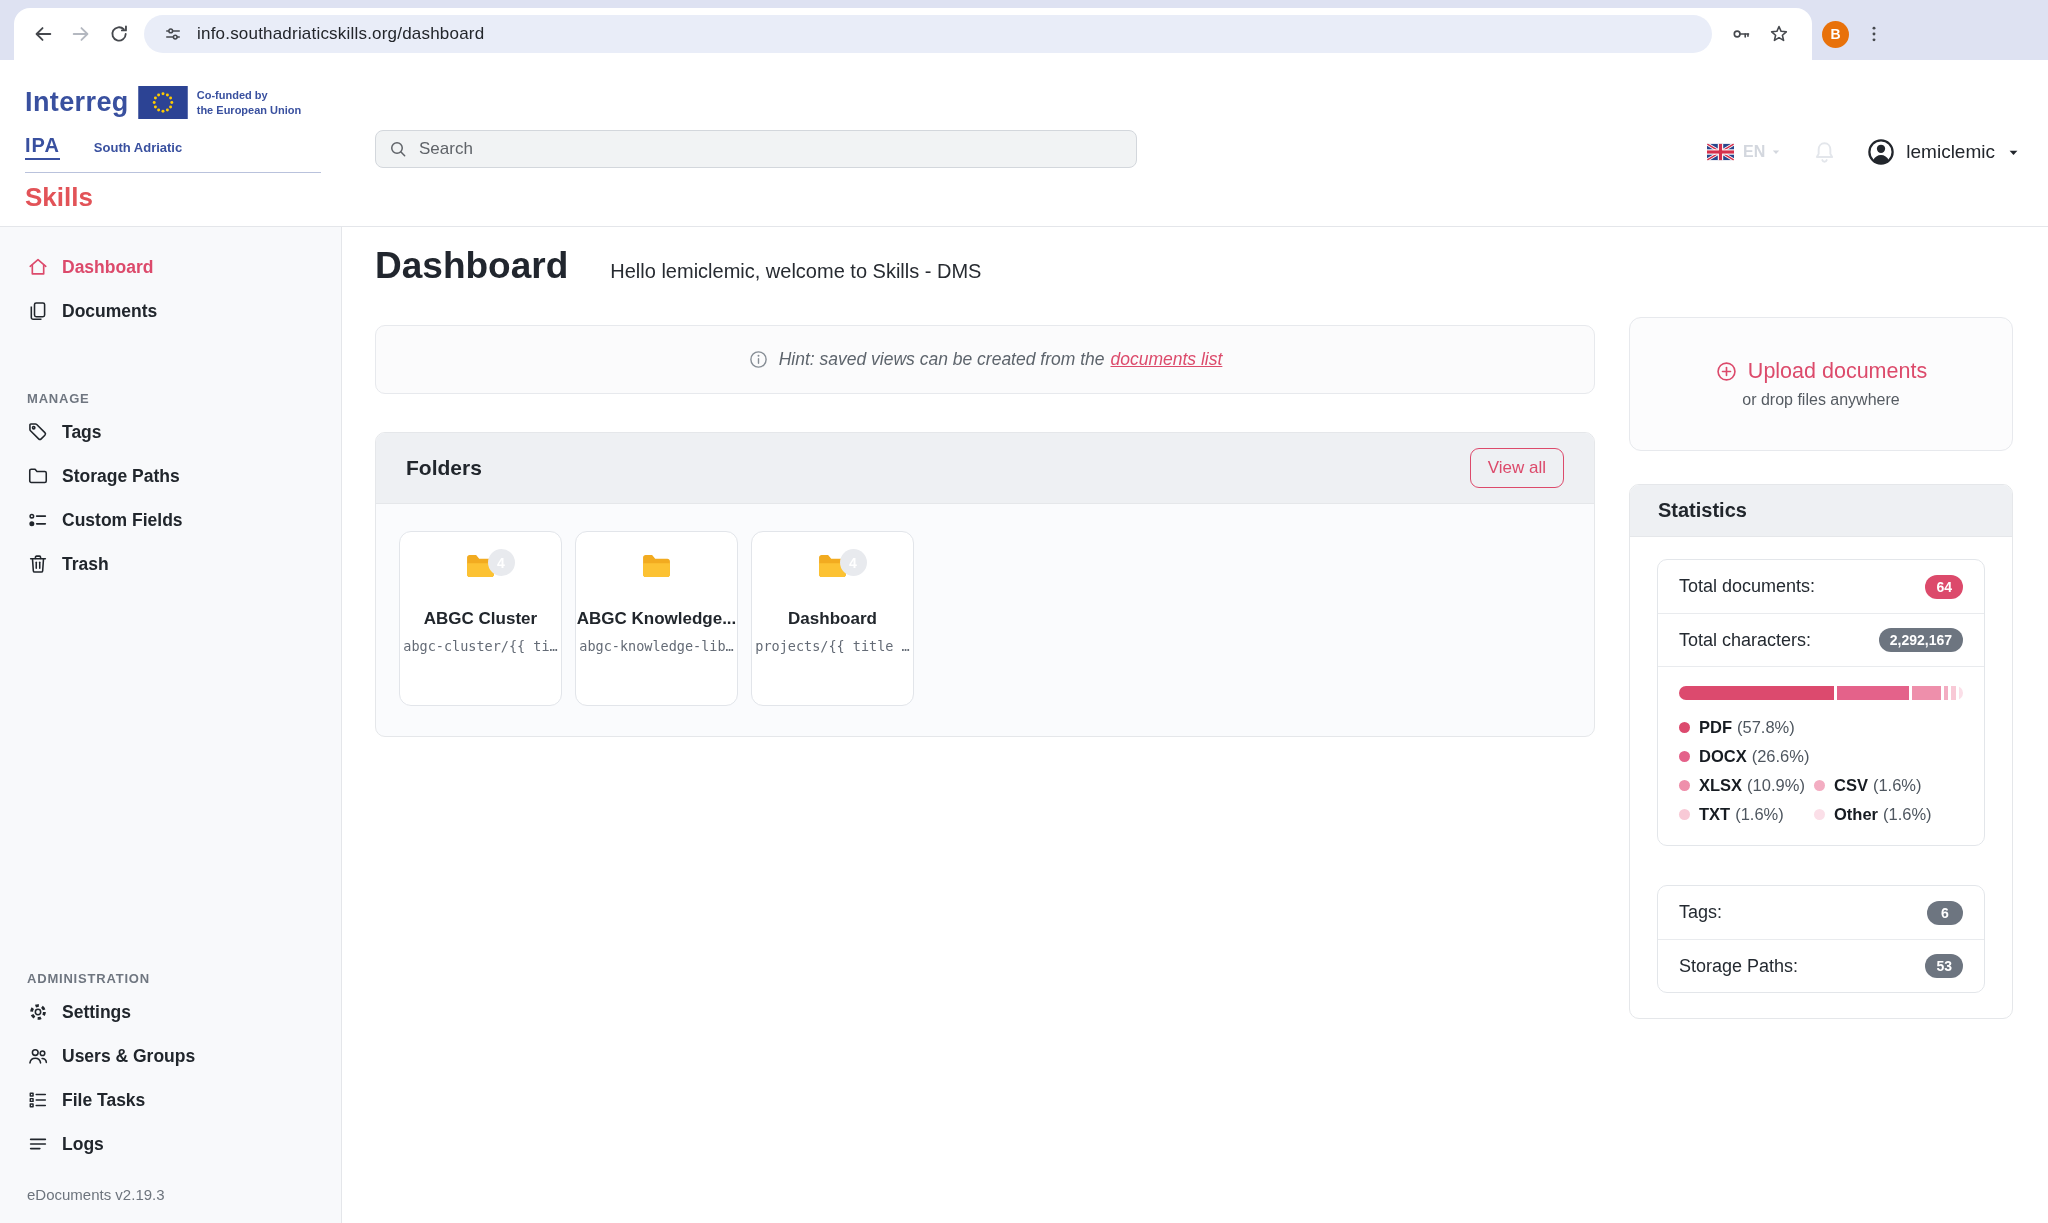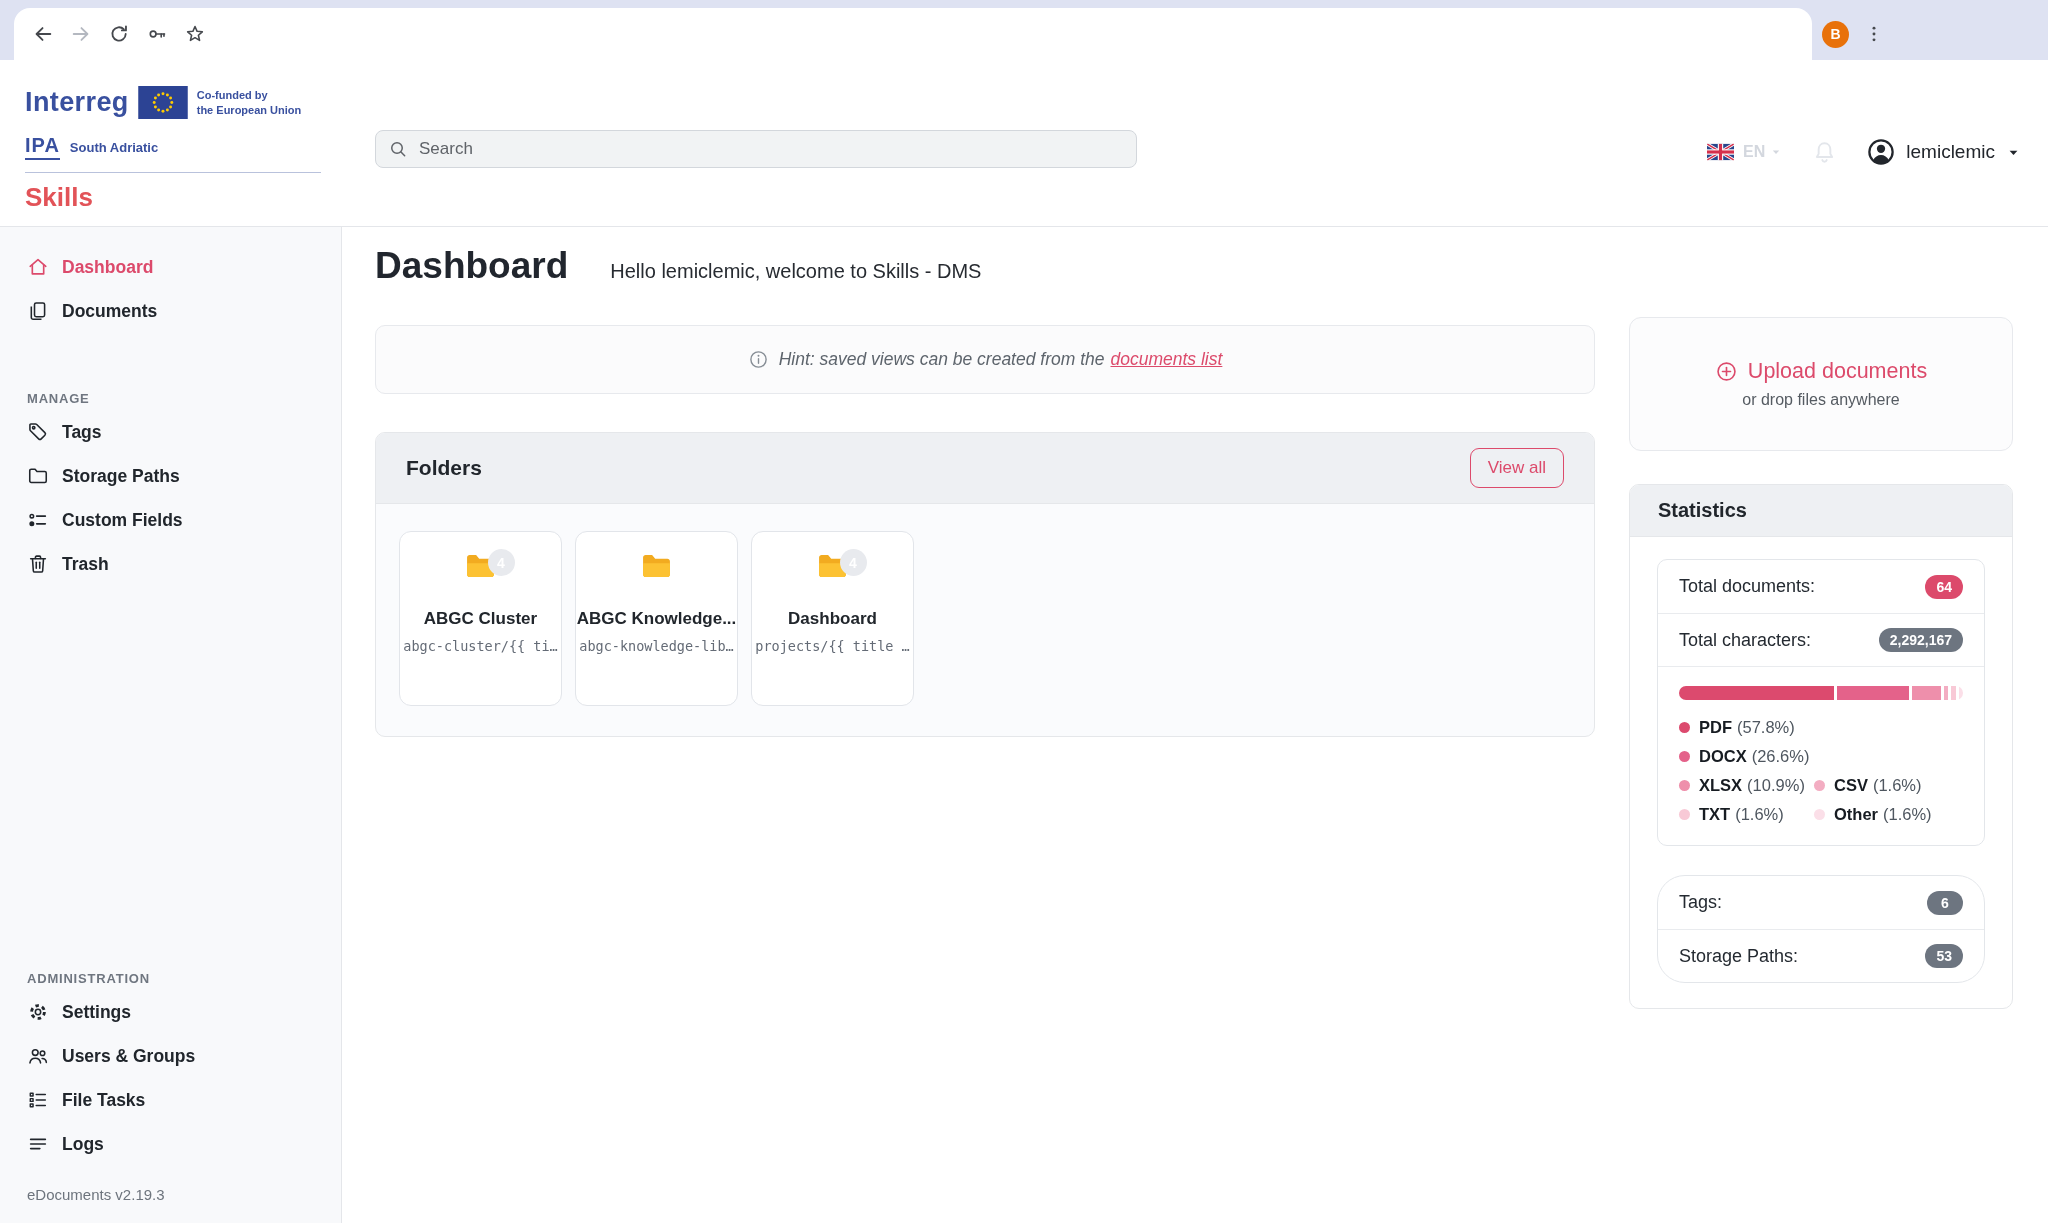--- a/index.html
+++ b/index.html
@@ -26,21 +26,21 @@
 
   
   .app-header { height:167px; background:#fff; border-bottom:1px solid #e4e6ea; position:relative; }
   .logo-block { position:absolute; left:25px; top:26px; width:296px; }
   .logo-row1 { display:flex; align-items:center; gap:9px; }
   .interreg { font-size:27px; font-weight:700; letter-spacing:.4px; }
   .eu-flag svg { width:50px; height:33px; }
   .cofunded { font-size:11px; font-weight:700; line-height:1.3; }
   .logo-row2 { margin-top:15px; display:flex; align-items:baseline; gap:10px; }
   .ipa { font-size:20px; font-weight:800; letter-spacing:1px; border-bottom:2px solid #39509f; padding-bottom:1px; }
-  .region { font-size:13px; font-weight:700; }
+  .region { font-size:13px; font-weight:700;margin-left:24px; }
   .logo-divider { margin-top:12px; height:1px; background:#b9c2dc; }
   .skills { margin-top:9px; font-size:26px; font-weight:800; }
 
   .search-wrap { position:absolute; left:375px; top:70px; width:762px; height:38px; background:#f1f3f4;
                  border:1px solid #d3d7dc; border-radius:8px; display:flex; align-items:center; padding:0 12px; }
   .search-wrap .sicon { color:#5f6368; }
   .search-wrap .sicon svg { width:20px; height:20px; }
   .search-wrap input { flex:1; border:none; outline:none; background:transparent; font-size:17px; margin-left:11px;
                        color:#202124; font-family:inherit; }
   .search-wrap input::placeholder { color:#5f6368; }
@@ -106,21 +106,21 @@
                   display:flex; flex-direction:column; align-items:center; justify-content:center; cursor:pointer; }
   .upload-main { display:flex; align-items:center; gap:10px; color:#dc4a6b; font-size:21.5px; font-weight:500; }
   .upload-main svg { width:23px; height:23px; }
   .upload-sub { margin-top:7px; font-size:16px; color:#555b62; }
 
   .stats-panel { margin-top:33px; border:1px solid #e5e7ea; border-radius:10px; overflow:hidden; background:#fff; }
   .stats-header { height:52px; background:#eef0f3; border-bottom:1px solid #e5e7ea; display:flex; align-items:center;
                   padding:0 28px; font-size:20px; font-weight:700; color:#21262c; }
   .stats-body { padding:22px 27px 25px; }
   .stat-card { border:1px solid #e3e6ea; border-radius:10px; background:#fff; }
-  .stat-card.counts { margin-top:29px;border-radius:28px; }
+  .stat-card.counts { margin-top:39px; }
   .stat-row { display:flex; align-items:center; justify-content:space-between; height:53px; padding:0 21px; }
   .stat-row + .stat-row, .chart-block { border-top:1px solid #e9ebee; }
   .stat-label { font-size:18px; color:#242a31; }
   .pill { min-width:36px; padding:4px 11px; border-radius:13px; color:#fff; font-size:14px; font-weight:700; text-align:center; }
   .chart-block { padding:19px 21px 16px; }
   .filetype-bar { display:flex; gap:3px; height:14px; border-radius:7px; overflow:hidden; }
   .bar-seg { height:100%; }
   .legend { margin-top:13px; }
   .legend-row { display:flex; align-items:center; height:29px; }
   .legend-item { display:flex; align-items:center; font-size:16.5px; color:#4e565f; }
@@ -144,20 +144,31 @@
           <path d="M4 12h14.8"></path>
           <path d="M12.5 5.5 19 12l-6.5 6.5"></path>
         </svg>
       </span>
     <span class="cicon">
         <svg viewBox="0 0 24 24" fill="none" stroke="currentColor" stroke-width="2" stroke-linecap="round" stroke-linejoin="round">
           <path d="M19.3 12a7.3 7.3 0 1 1-2.1-5.2"></path>
           <path d="M19.6 3.6v4.5h-4.5"></path>
         </svg>
       </span>
+    <div class="omnibox">
+      <span class="cicon small">
+          <svg viewBox="0 0 24 24" fill="none" stroke="currentColor" stroke-width="1.8" stroke-linecap="round">
+            <path d="M4.5 8.3h15"></path>
+            <path d="M4.5 15.7h15"></path>
+            <circle cx="9.3" cy="8.3" r="2.2" fill="#e9edf8"></circle>
+            <circle cx="14.7" cy="15.7" r="2.2" fill="#e9edf8"></circle>
+          </svg>
+        </span>
+      <span class="url-text">info.southadriaticskills.org/dashboard</span>
+    </div>
     <span class="cicon">
         <svg viewBox="0 0 24 24" fill="none" stroke="currentColor" stroke-width="1.8" stroke-linecap="round">
           <circle cx="7.8" cy="12" r="3.1"></circle>
           <path d="M11 12h9.2"></path>
           <path d="M16.6 12v3.3"></path>
           <path d="M19.6 12v2.5"></path>
         </svg>
       </span>
     <span class="cicon">
         <svg viewBox="0 0 24 24" fill="none" stroke="currentColor" stroke-width="1.7" stroke-linejoin="round">

